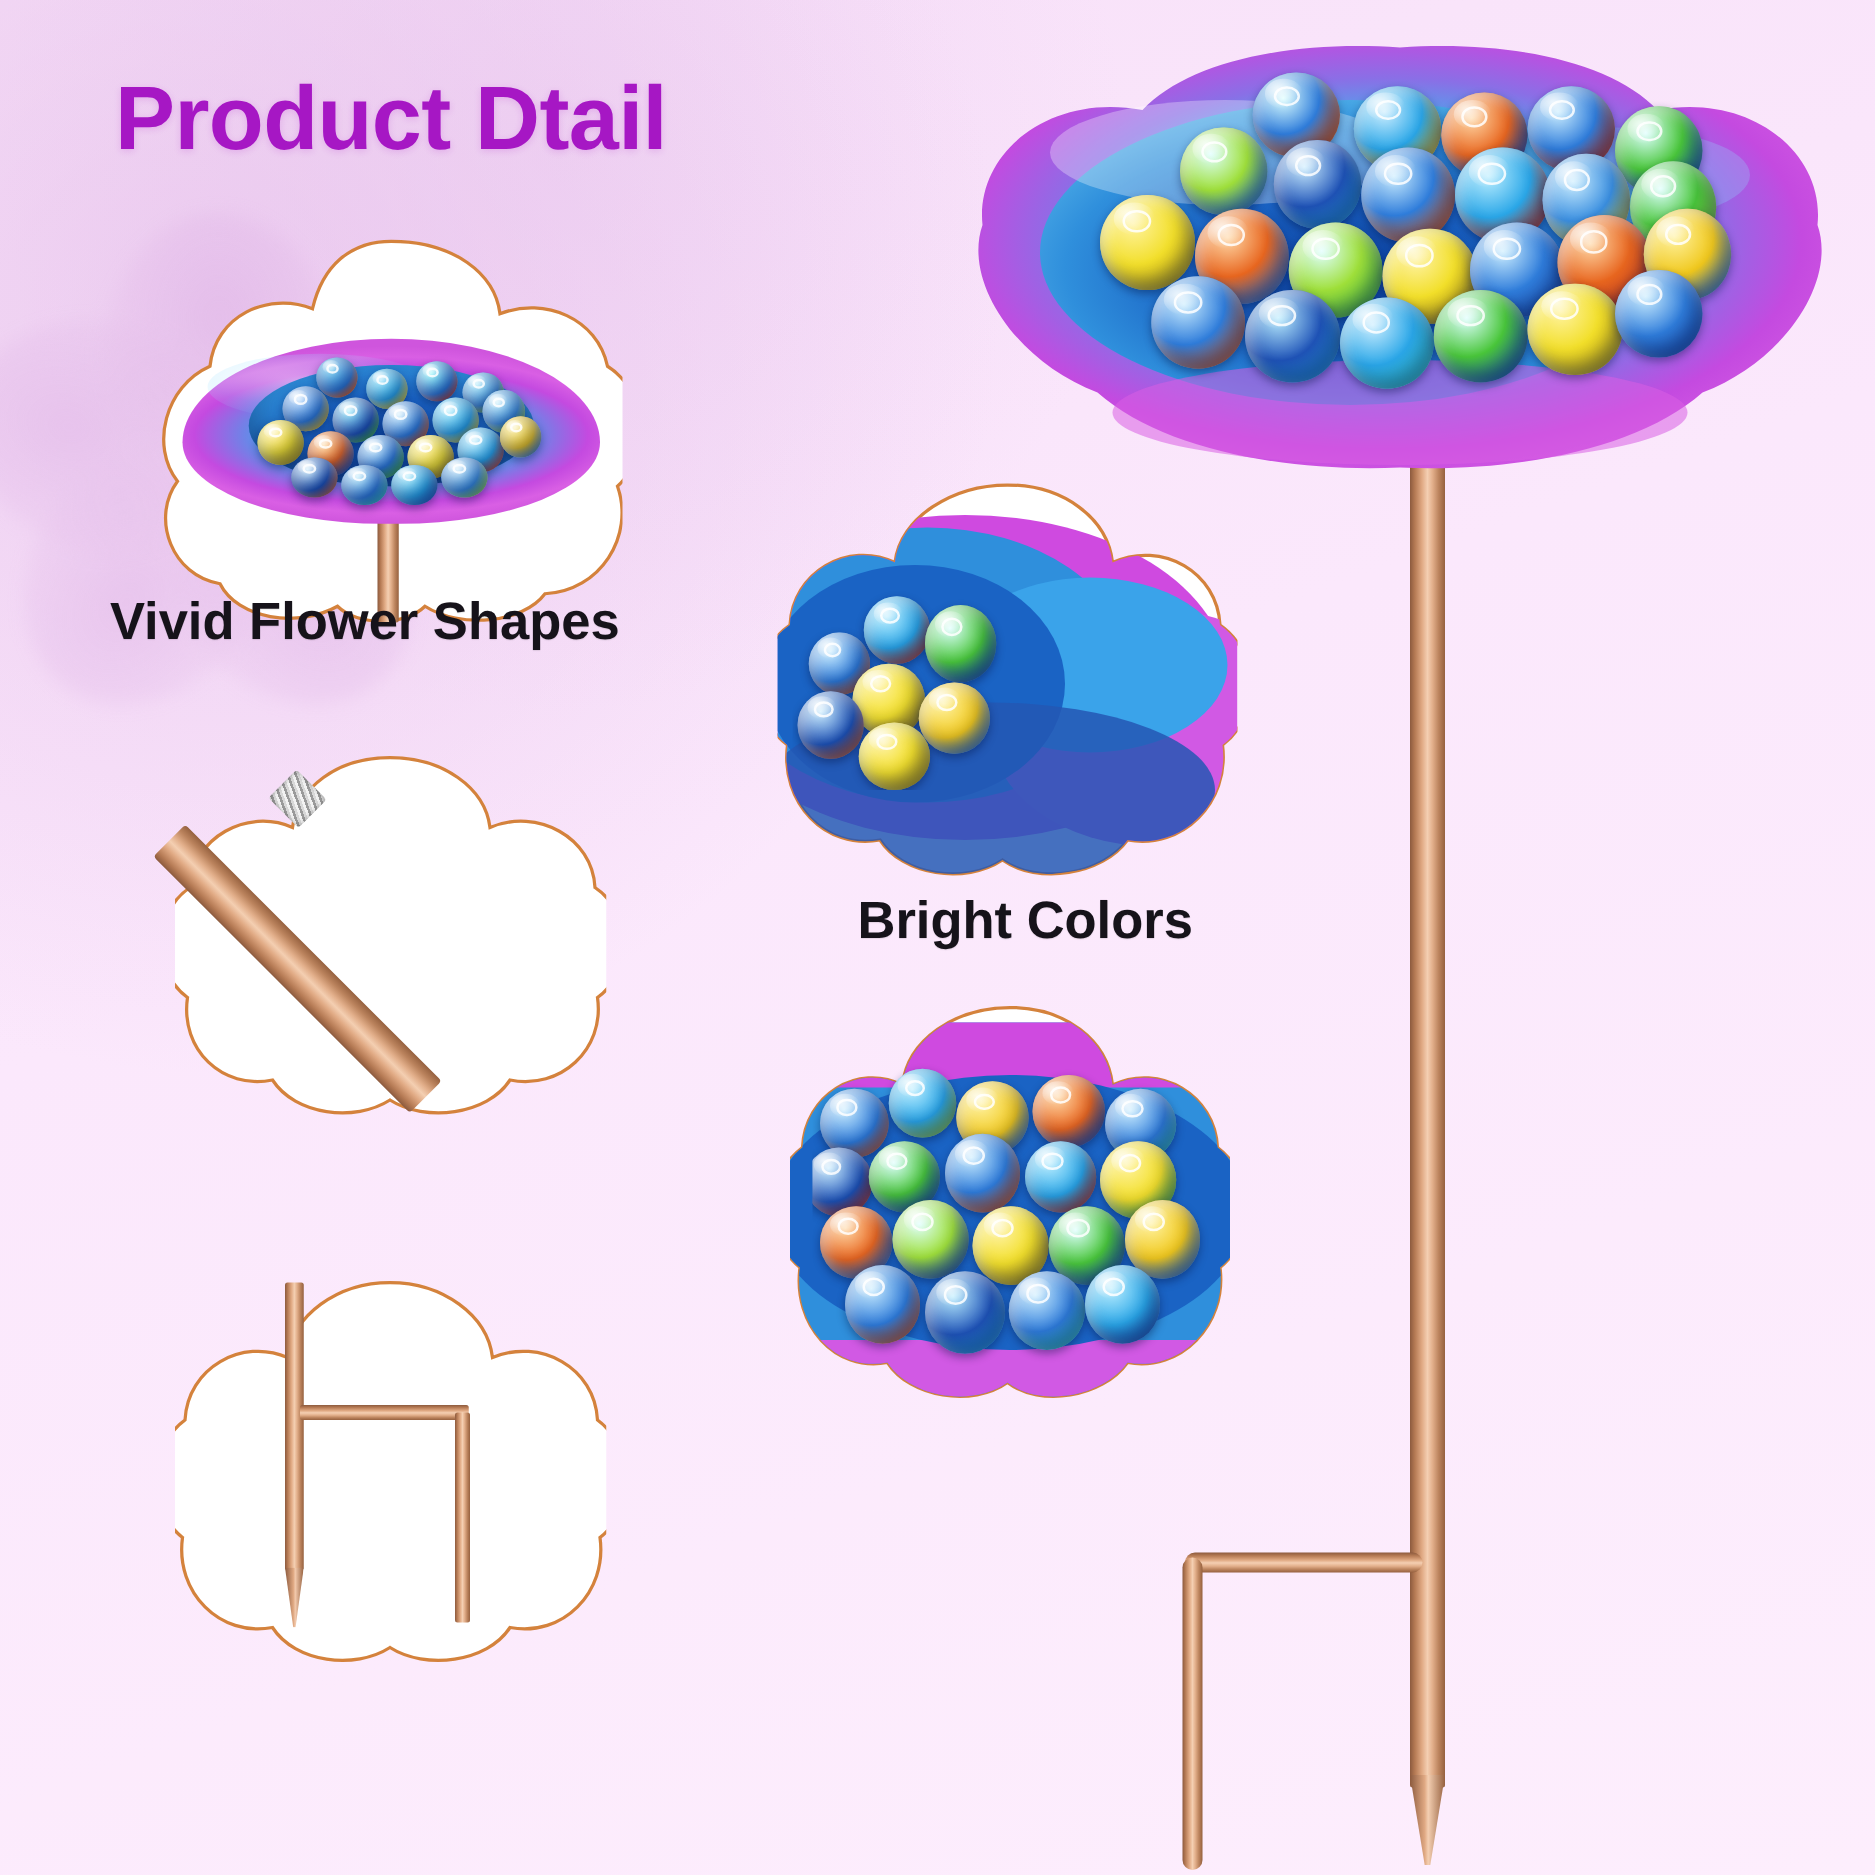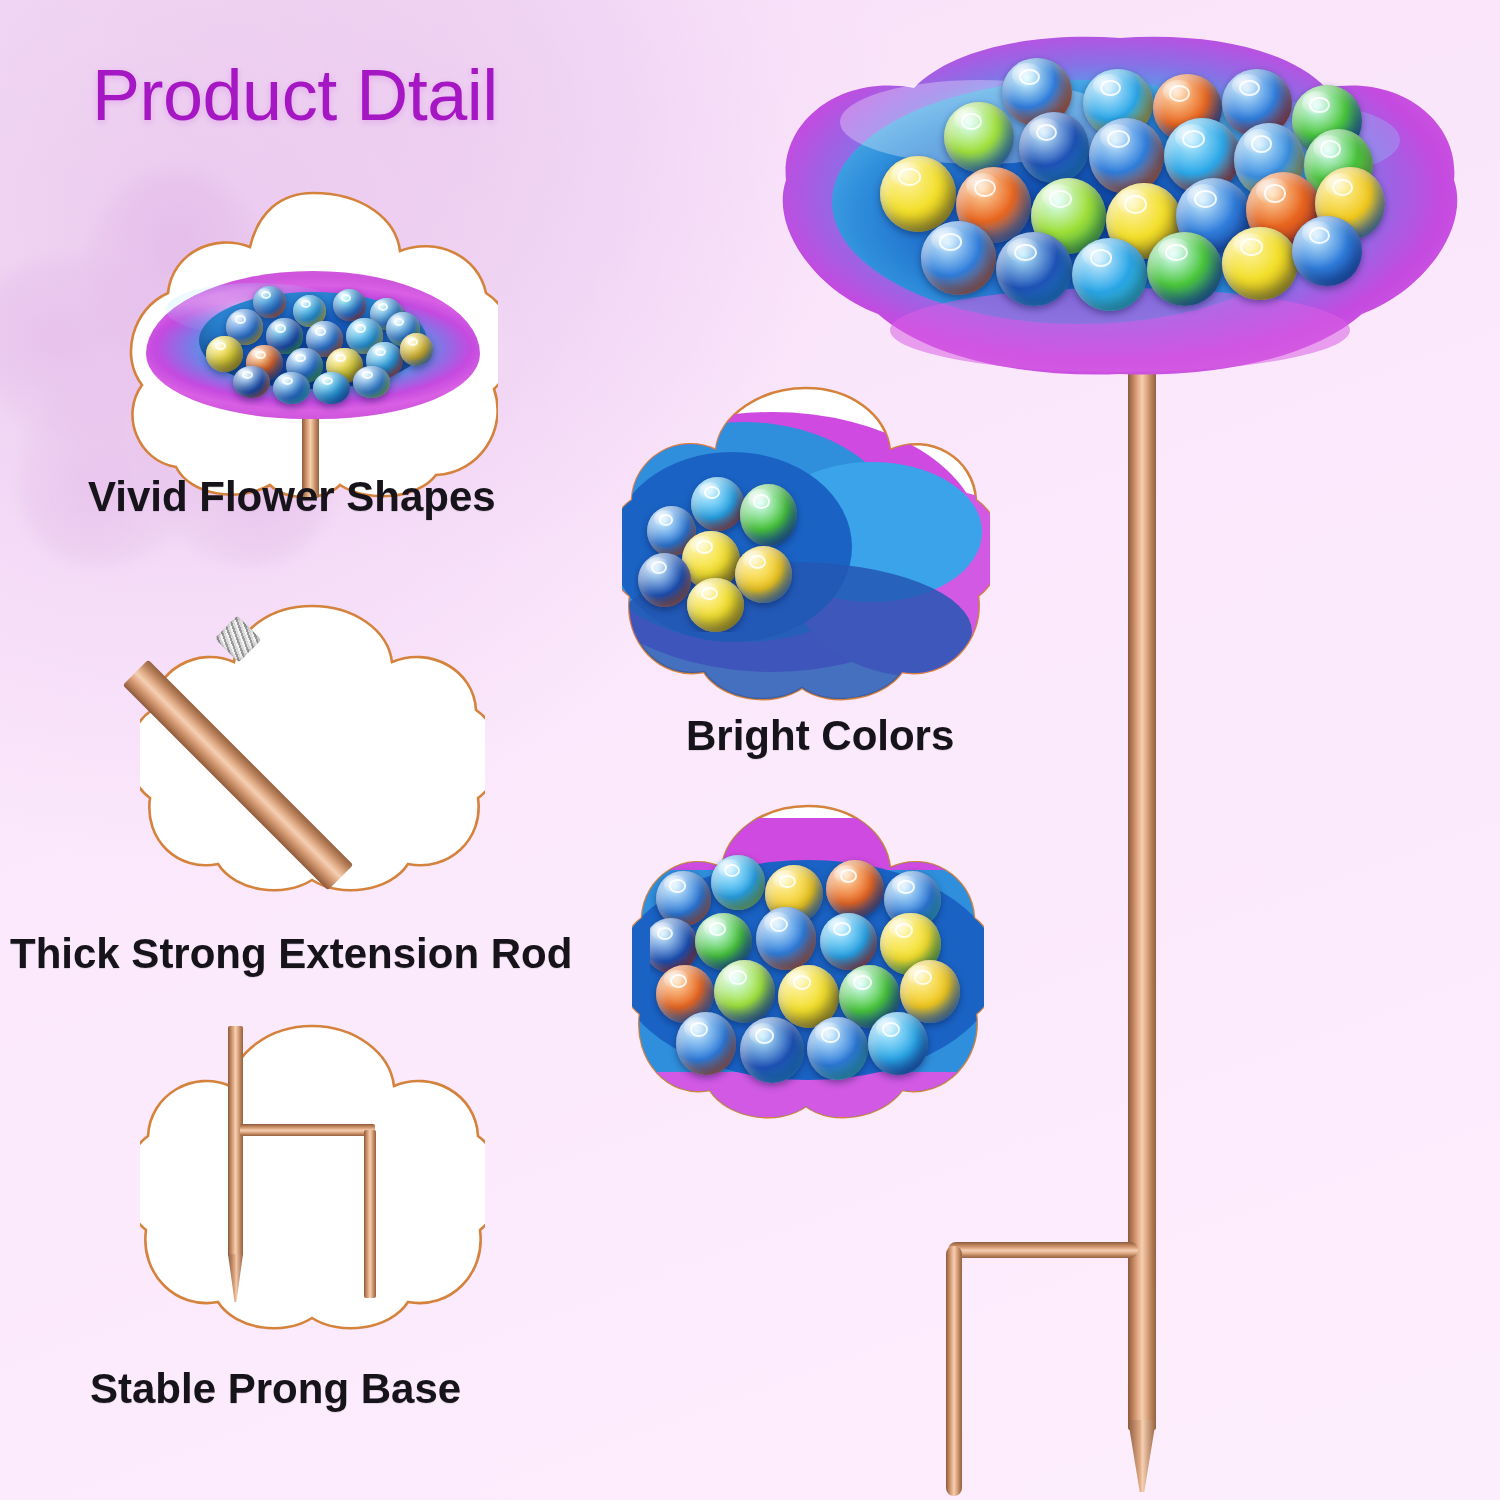--- a/index.html
+++ b/index.html
@@ -27,21 +27,21 @@
     margin:-105px 0 0 -95px;
     background:radial-gradient(ellipse at 50% 40%, rgba(219,172,227,.75) 0%, rgba(219,172,227,.28) 60%, rgba(219,172,227,0) 78%);
     border-radius:50% 50% 46% 46%/60% 60% 40% 40%;
     transform-origin:50% 100%;
     filter:blur(7px);
   }
 
   
   #title{
     position:absolute;left:92px;top:54px;
-    font-size:72px;font-weight:normal;letter-spacing:-0.5px;
+    font-size:72px;font-weight:bold;letter-spacing:-0.5px;
     color:#a617c4;
     text-shadow:0 2px 6px rgba(170,30,200,.18);
     white-space:nowrap;
   }
 
   
   .feature{position:absolute;}
   .caption{
     position:absolute;
     font-size:42px;font-weight:600;color:#16131a;
@@ -189,21 +189,20 @@
                C38 272 4 240 10 198 C-18 178 -18 130 12 110
                C14 70 58 46 94 62 C98 30 130 6 172 6 Z" fill="#ffffff" stroke="#d4823c" stroke-width="2.6"></path>
     </svg>
   </div>
 
   <div style="position:absolute;left:46px;top:40px;width:250px;height:220px;">
     <div class="rod" style="left:34px;top:-10px;width:36px;height:290px;transform:rotate(-45deg);transform-origin:50% 50%;border-radius:3px;"></div>
     <div class="thread" style="left:36px;top:-18px;width:32px;height:34px;transform:rotate(-45deg);transform-origin:50% 50%;"></div>
   </div>
 
-  <div class="caption" style="left:-130px;top:330px;">Thick Strong Extension Rod</div>
 </div>
 
 <div class="feature" style="left:140px;top:1020px;width:345px;height:320px;">
 
   <div class="flower-card" style="left:0;top:0;width:345px;height:320px;">
     <svg viewBox="0 0 345 320" preserveAspectRatio="none">
       <path d="M172 6 C214 6 250 32 254 66 C292 50 336 74 338 116
                C368 138 368 188 340 210 C346 254 310 290 268 282
                C250 310 200 316 172 298 C144 316 96 310 78 282
                C36 290 0 254 6 210 C-22 188 -22 138 8 116
@@ -215,21 +214,20 @@
 
     <div class="rod" style="left:88px;top:6px;width:15px;height:230px;"></div>
     <div style="position:absolute;left:88px;top:234px;width:15px;height:48px;
                 background:linear-gradient(to right,#8c5a3e,#e0a983 45%,#f2c9ac 55%,#96613f);
                 clip-path:polygon(0 0,100% 0,56% 100%,44% 100%);"></div>
 
     <div class="rod-h" style="left:100px;top:104px;width:135px;height:12px;"></div>
     <div class="rod" style="left:224px;top:110px;width:12px;height:168px;"></div>
   </div>
 
-  <div class="caption" style="left:-50px;top:345px;">Stable Prong Base</div>
 </div>
 
 <div class="feature" style="left:622px;top:382px;width:368px;height:330px;">
 
   <div class="flower-card" style="left:0;top:0;width:368px;height:330px;">
     <svg viewBox="0 0 368 330" preserveAspectRatio="none">
       <path d="M184 6 C228 6 264 32 268 68 C308 50 352 76 354 118
                C386 140 386 192 356 214 C362 260 324 298 280 290
                C260 318 208 326 180 306 C150 326 100 318 82 290
                C38 298 2 260 8 214 C-22 192 -22 140 10 118

